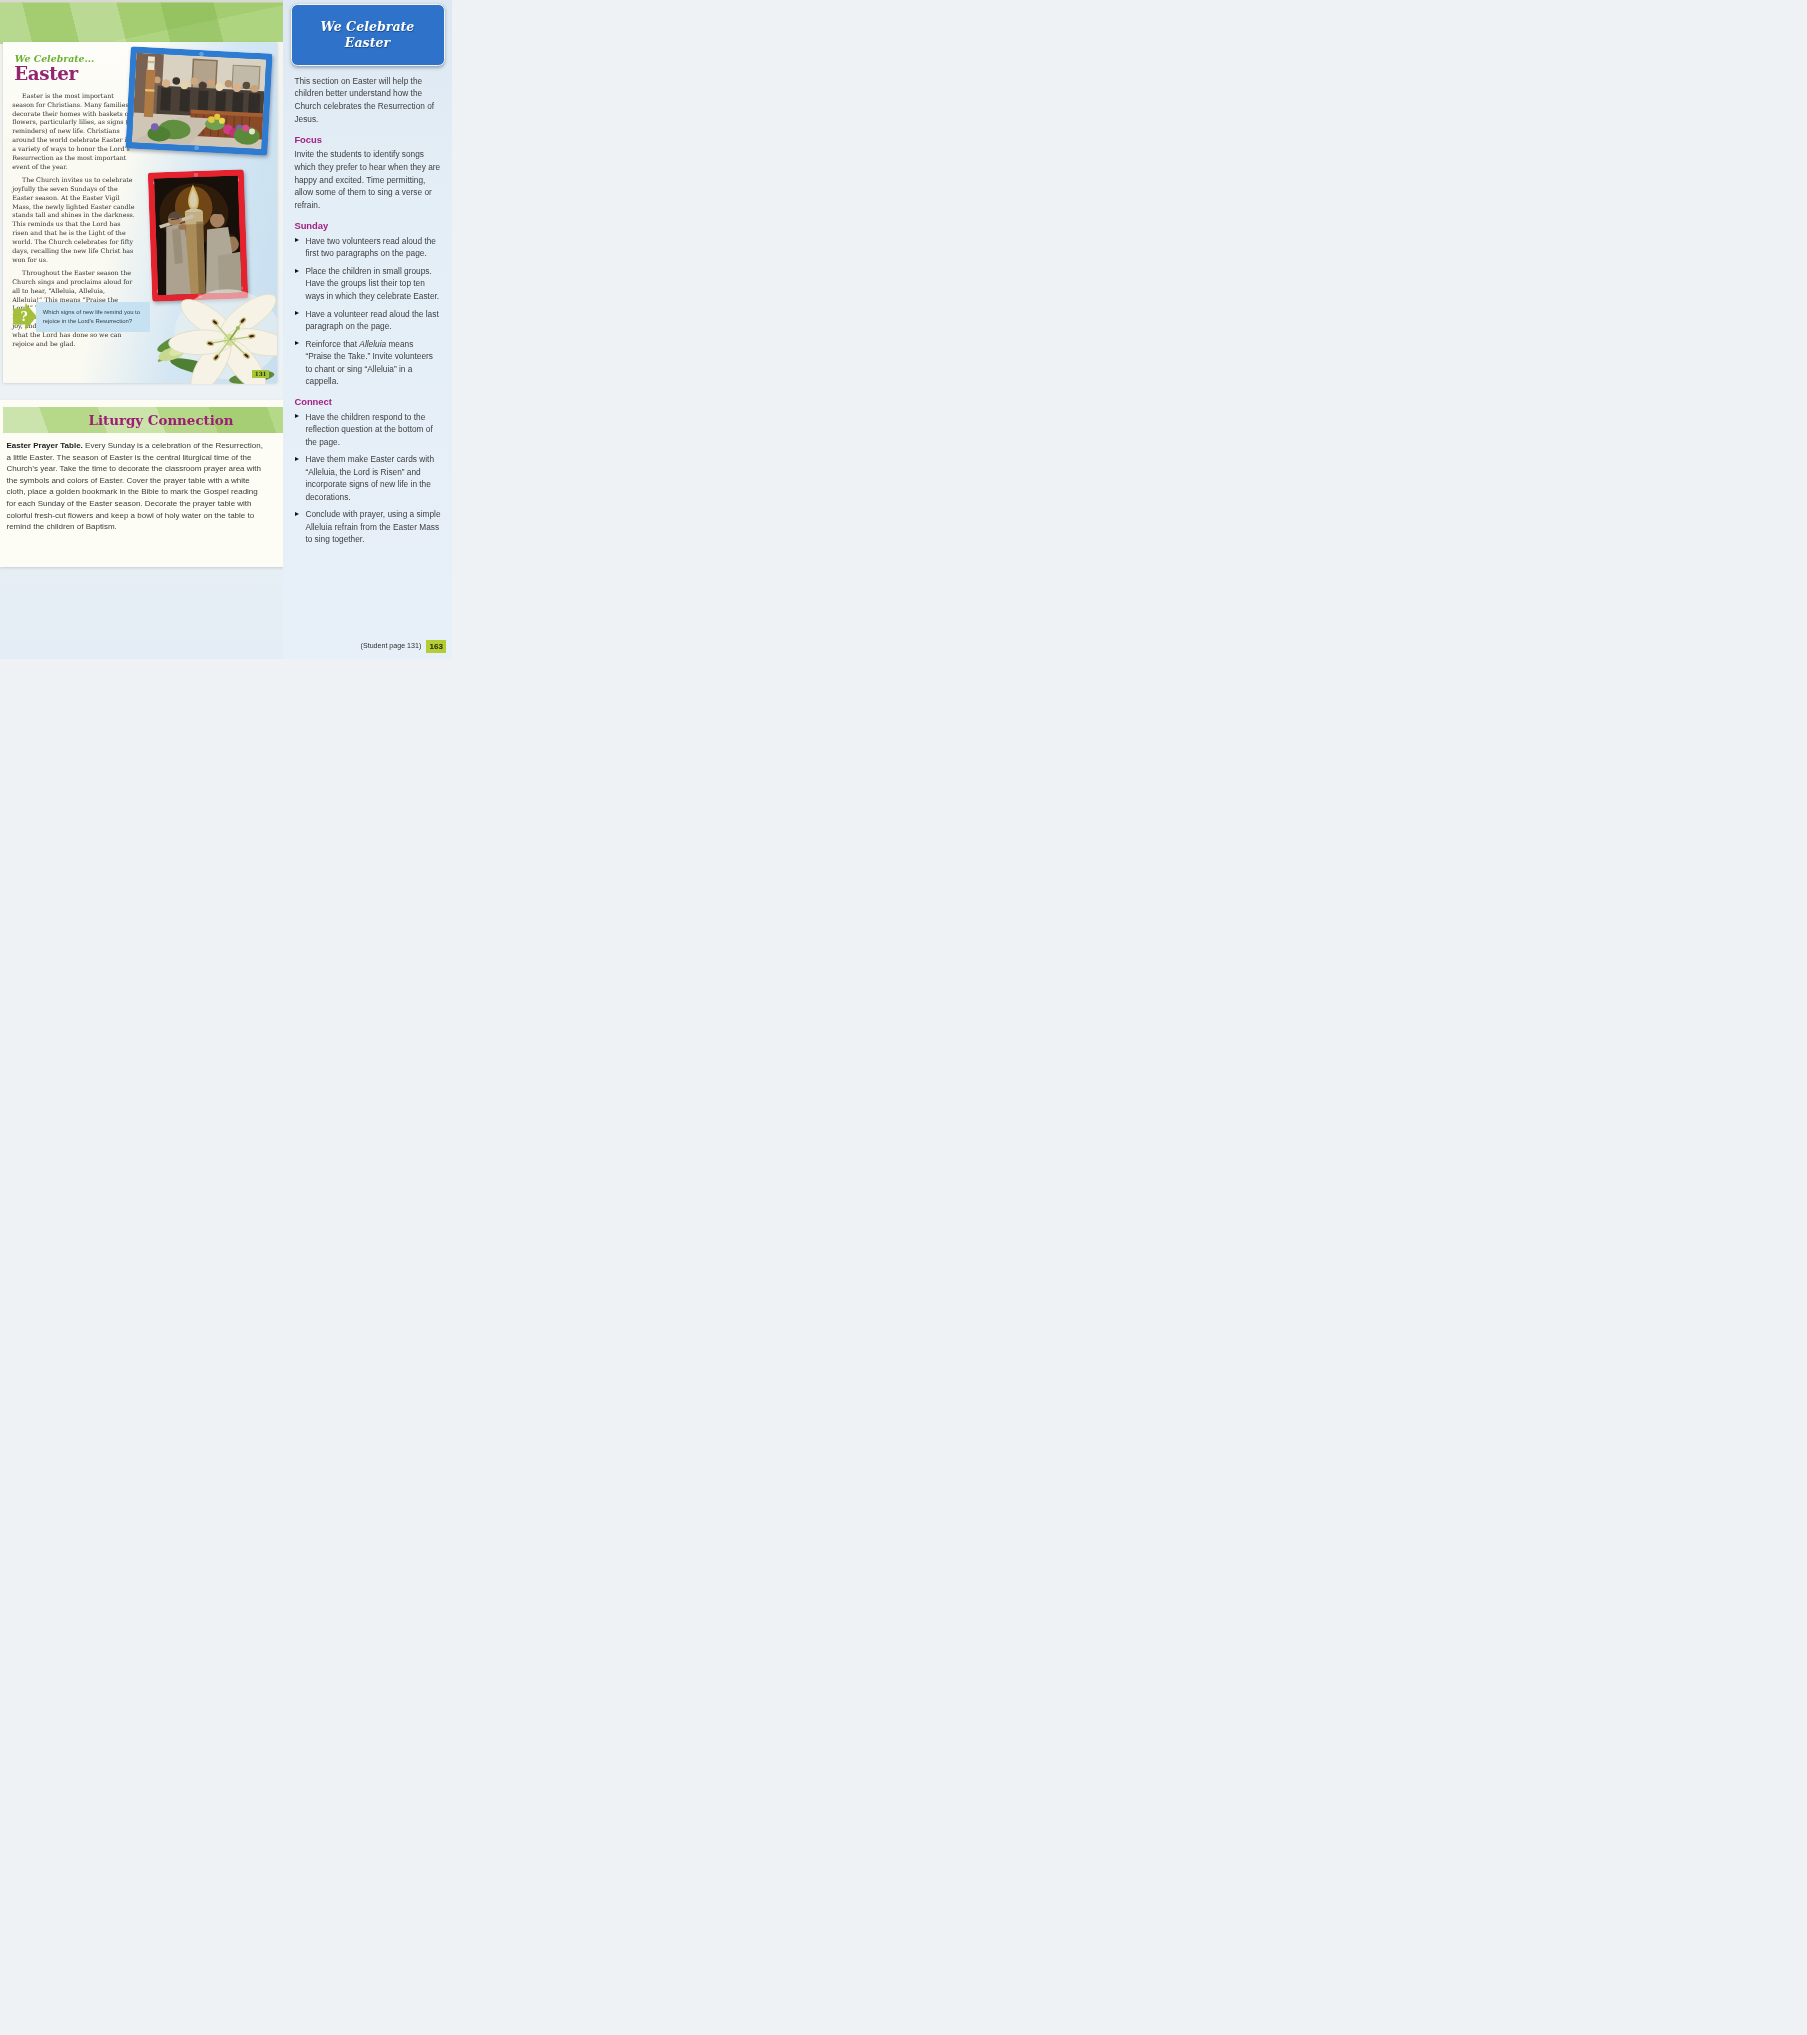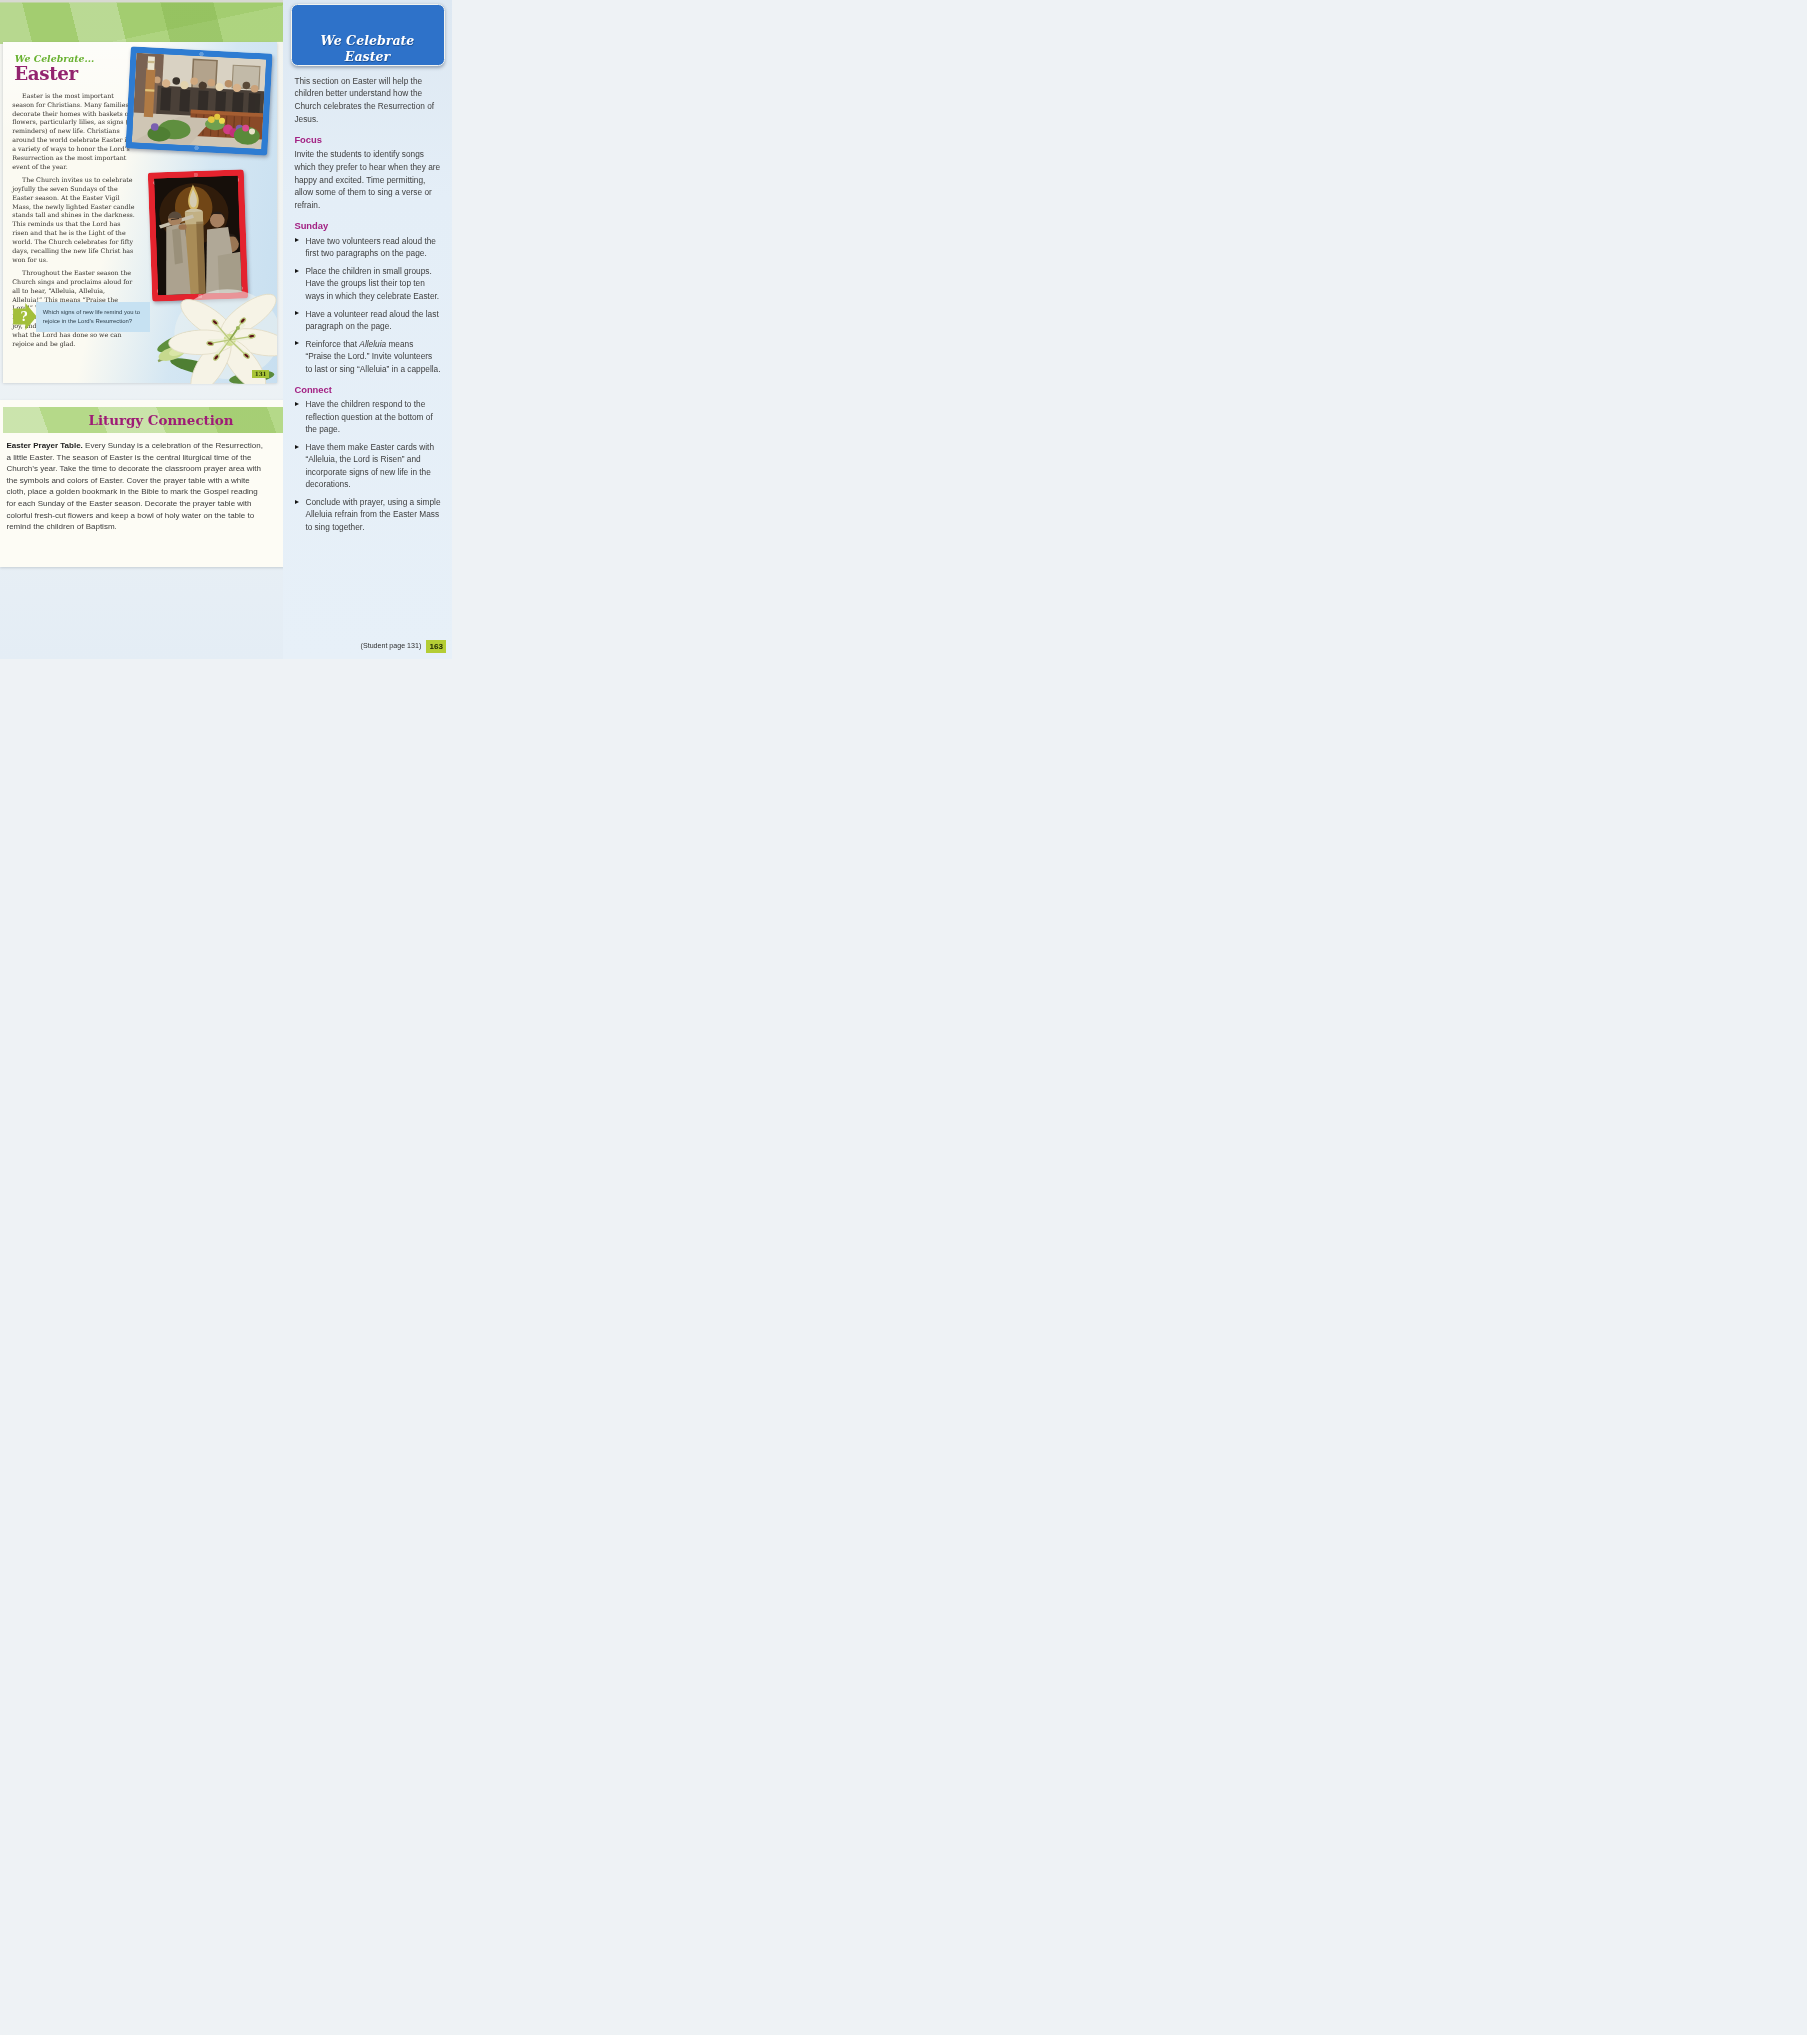--- a/index.html
+++ b/index.html
@@ -79,21 +79,21 @@
     color:#9e1c76;letter-spacing:0px;}
   .liturgy-body{position:absolute;left:6.5px;top:40px;width:257px;margin:0;
     font-size:8px;line-height:1.45;color:#3c3c3c;}
   .liturgy-body b{color:#1d1d1d;}
 
   
   .teacher-col{position:absolute;left:283px;top:0;width:169px;height:659px;
     background:linear-gradient(180deg,#dde8f2 0%,#e4eef7 30%,#e7f0f8 100%);}
   .t-header{margin:3.7px auto 0 auto;width:152px;height:60px;background:#2e72c9;
     border:1.6px solid #f1f3ef;border-radius:6.5px;box-shadow:0 1.6px 3.3px rgba(40,60,90,.4);
-    display:flex;flex-direction:column;align-items:center;justify-content:flex-end;
+    display:flex;flex-direction:column;align-items:center;justify-content:center;
     font-family:"DejaVu Serif",serif;font-style:italic;font-weight:bold;font-size:12.6px;
     color:#ffffff;line-height:1.25;text-shadow:0.4px 0.8px 0.8px rgba(0,30,70,.45);}
   .t-body{padding:9px 10.6px 0 11.4px;}
   .t-body p{margin:0 0 4.1px 0;font-size:8.3px;line-height:1.52;color:#3e3e3e;}
   .t-body h3{margin:9px 0 3.3px 0;font-size:9.4px;color:#a32183;}
   .t-body ul{list-style:none;margin:0;padding:0;}
   .t-body li{position:relative;padding-left:11px;margin-bottom:5.3px;
     font-size:8.3px;line-height:1.5;color:#3e3e3e;}
   .t-body li::before{content:'';position:absolute;left:0.8px;top:3.7px;width:0;height:0;
     border-left:4.5px solid #141414;border-top:2.8px solid transparent;border-bottom:2.8px solid transparent;}
@@ -304,21 +304,21 @@
       <p>This section on Easter will help the children better understand how the Church celebrates the Resurrection of Jesus.</p>
 
       <h3>Focus</h3>
       <p>Invite the students to identify songs which they prefer to hear when they are happy and excited. Time permitting, allow some of them to sing a verse or refrain.</p>
 
       <h3>Sunday</h3>
       <ul>
         <li>Have two volunteers read aloud the first two paragraphs on the page.</li>
         <li>Place the children in small groups. Have the groups list their top ten ways in which they celebrate Easter.</li>
         <li>Have a volunteer read aloud the last paragraph on the page.</li>
-        <li><span>Reinforce that </span><i>Alleluia</i><span> means “Praise the Lord.” Invite volunteers to last or sing “Alleluia” in a cappella.</span></li>
+        <li><span>Reinforce that </span><i>Alleluia</i><span> means “Praise the Take.” Invite volunteers to chant or sing “Alleluia” in a cappella.</span></li>
       </ul>
 
       <h3>Connect</h3>
       <ul>
         <li>Have the children respond to the reflection question at the bottom of the page.</li>
         <li>Have them make Easter cards with “Alleluia, the Lord is Risen” and incorporate signs of new life in the decorations.</li>
         <li>Conclude with prayer, using a simple Alleluia refrain from the Easter Mass to sing together.</li>
       </ul>
     </div>
 

